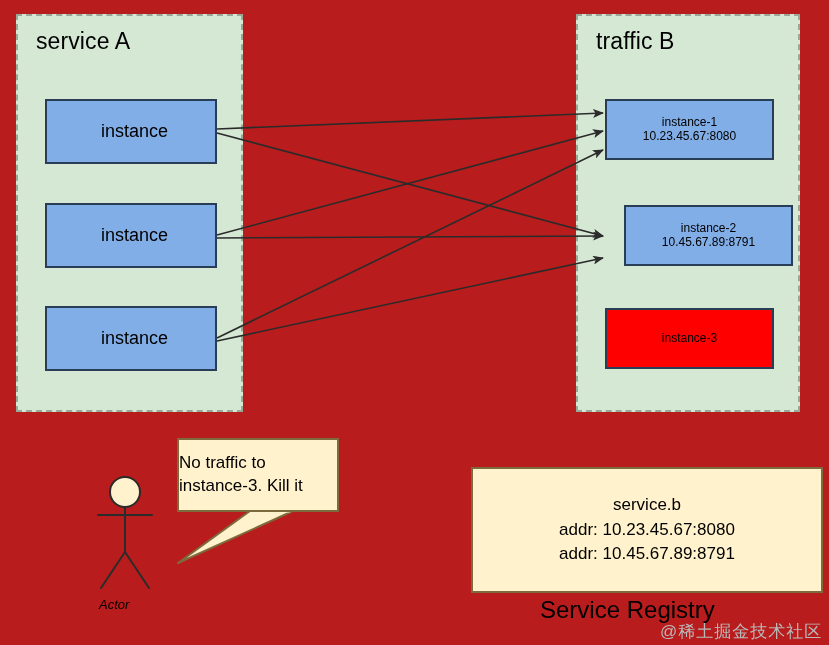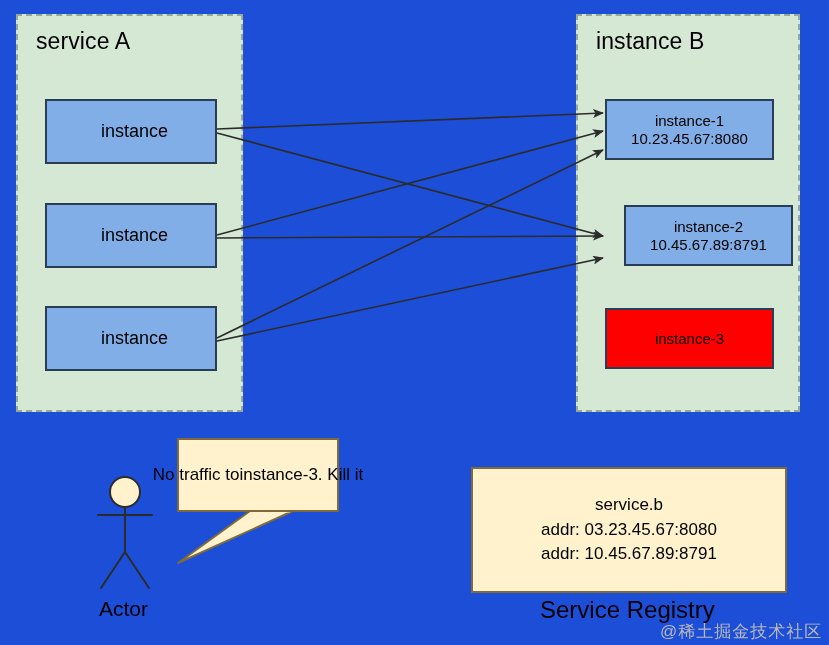--- a/index.html
+++ b/index.html
@@ -7,21 +7,21 @@
     padding: 0;
     background: #ffffff;
   }
   body {
     font-family: "Liberation Sans", sans-serif;
   }
   #canvas {
     position: relative;
     width: 829px;
     height: 645px;
-    background: #1d4ed8;
+    background: #b91c1c;
     overflow: hidden;
   }
   .svg-layer {
     position: absolute;
     left: 0;
     top: 0;
     width: 829px;
     height: 645px;
     pointer-events: none;
   }
@@ -51,35 +51,35 @@
     line-height: 1.15;
     color: #000000;
   }
   .node-blue {
     background: #82aee8;
   }
   .node-red {
     background: #ff0000;
   }
   .node-line {
-    font-size: 15px;
+    font-size: 12px;
     white-space: nowrap;
   }
   .node-line.big {
     font-size: 18px;
     padding-left: 7px;
   }
   .callout {
     position: absolute;
     background: #fff2cc;
     border: 2px solid #7d6b3d;
     box-sizing: border-box;
     display: flex;
-    flex-direction: row;
-    align-items: center;
+    flex-direction: column;
+    align-items: flex-start;
     justify-content: center;
     color: #000000;
   }
   .callout-line {
     font-size: 17px;
     white-space: nowrap;
     line-height: 1.35;
   }
   .registry-box {
     position: absolute;
@@ -98,23 +98,24 @@
     line-height: 1.45;
   }
   .registry-caption {
     position: absolute;
     font-size: 24px;
     color: #000000;
     white-space: nowrap;
   }
   .actor-caption {
     position: absolute;
-    font-size: 21px;
-    color: #000000;
-    white-space: nowrap;
+    font-size: 13px;
+    color: #000000;
+    white-space: nowrap;
+    font-style: italic;
   }
   .watermark {
     position: absolute;
     font-size: 17px;
     color: #b9b9b9;
     white-space: nowrap;
     letter-spacing: 1px;
   }
 </style>
 </head>
@@ -132,21 +133,21 @@
 
   <div class="node-box node-blue" style="left:45px; top:203px; width:172px; height:65px;">
     <span class="node-line big">instance</span>
   </div>
 
   <div class="node-box node-blue" style="left:45px; top:306px; width:172px; height:65px;">
     <span class="node-line big">instance</span>
   </div>
 
   <div class="service-group" style="left:576px; top:14px; width:224px; height:398px;">
-    <div class="service-title">instance B</div>
+    <div class="service-title">traffic B</div>
   </div>
 
   <div class="node-box node-blue" style="left:605px; top:99px; width:169px; height:61px;">
     <span class="node-line">instance-1</span>
     <span class="node-line">10.23.45.67:8080</span>
   </div>
 
   <div class="node-box node-blue" style="left:605px; top:205px; width:169px; height:61px;margin-left:19px;">
     <span class="node-line">instance-2</span>
     <span class="node-line">10.45.67.89:8791</span>
@@ -193,23 +194,23 @@
   <svg class="svg-layer" viewBox="0 0 829 645" xmlns="http://www.w3.org/2000/svg">
     <polygon points="250,511 293,511 178,563" fill="#fff2cc" stroke="#7d6b3d" stroke-width="2" stroke-linejoin="round"></polygon>
     <line x1="252" y1="511" x2="290" y2="511" stroke="#fff2cc" stroke-width="3"></line>
   </svg>
 
   <div class="callout" style="left:177px; top:438px; width:162px; height:74px;">
     <span class="callout-line">No traffic to</span>
     <span class="callout-line">instance-3. Kill it</span>
   </div>
 
-  <div class="registry-box" style="left:471px; top:467px; width:316px; height:126px;">
+  <div class="registry-box" style="left:471px; top:467px; width:352px; height:126px;">
     <span class="registry-line">service.b</span>
-    <span class="registry-line">addr: 03.23.45.67:8080</span>
+    <span class="registry-line">addr: 10.23.45.67:8080</span>
     <span class="registry-line">addr: 10.45.67.89:8791</span>
   </div>
 
   <div class="registry-caption" style="left:540px; top:596px;">Service Registry</div>
 
   <div class="watermark" style="left:660px; top:620px;">@稀土掘金技术社区</div>
 
 </div>
 
 </body></html>

